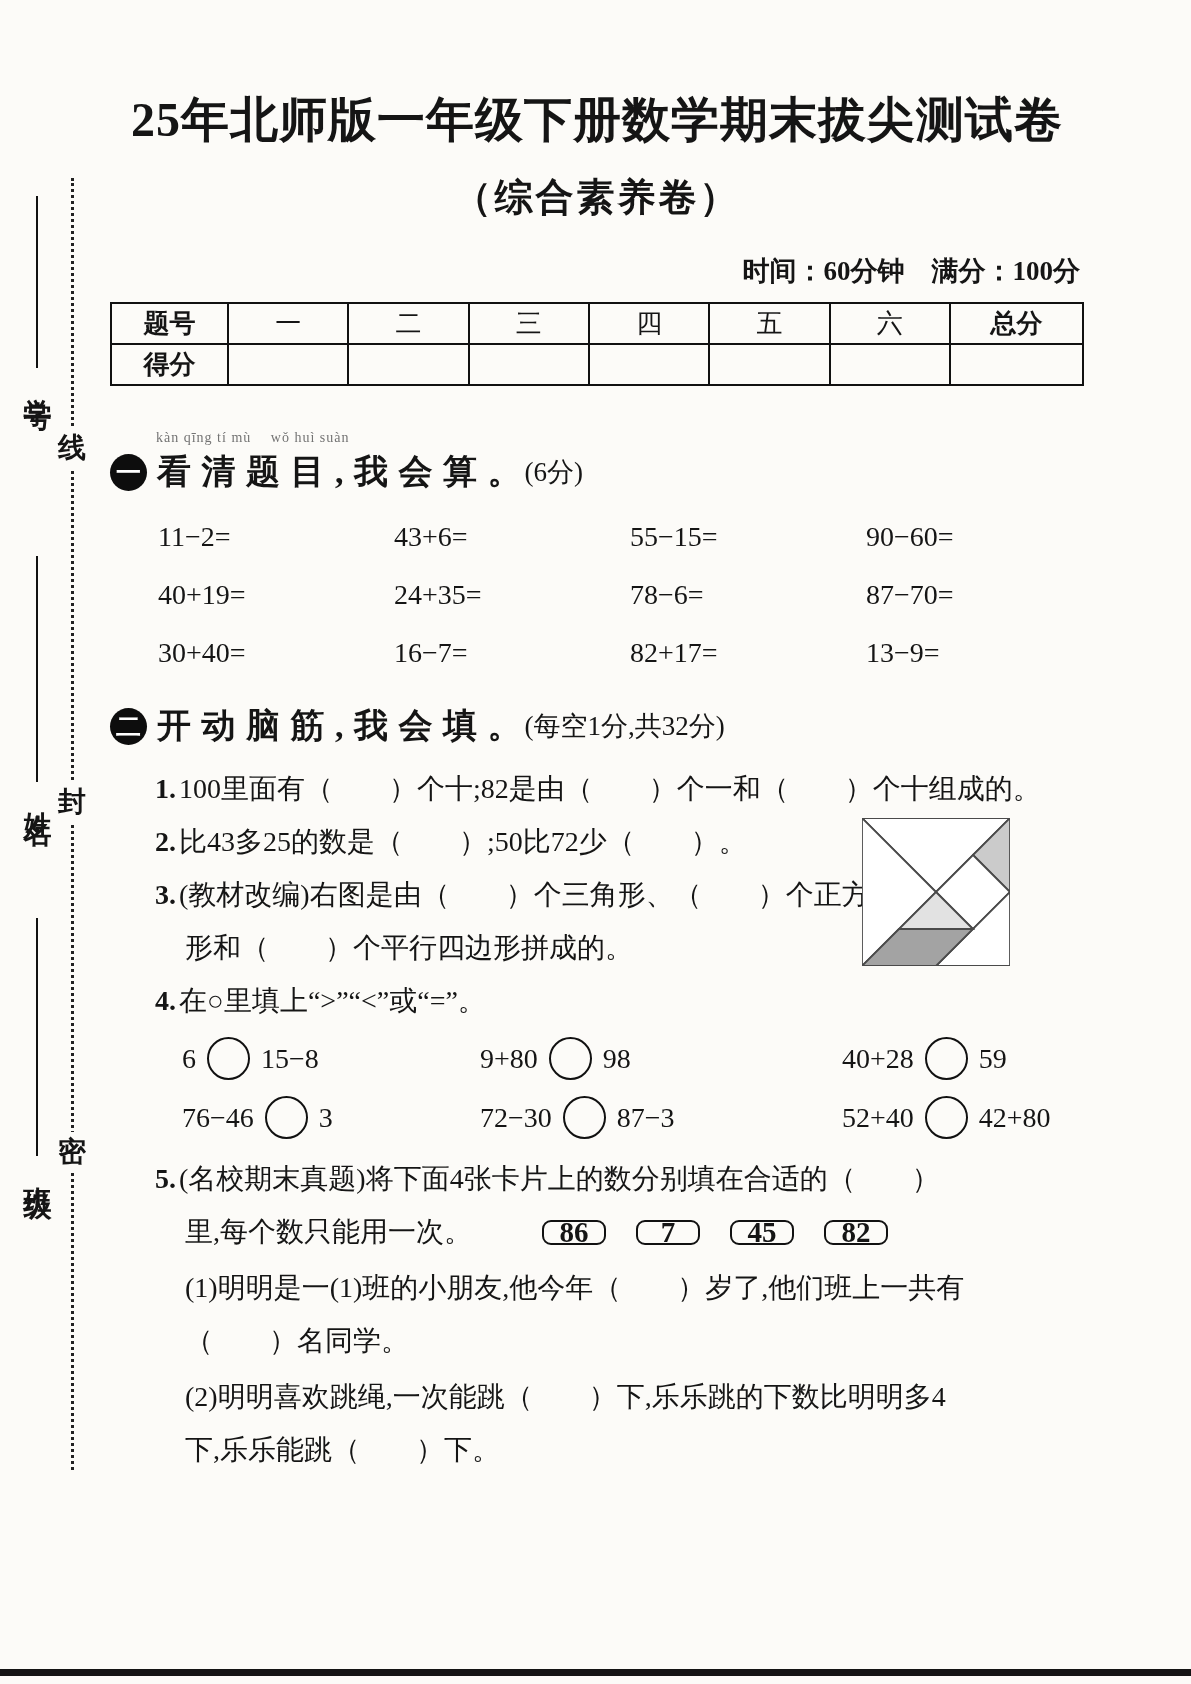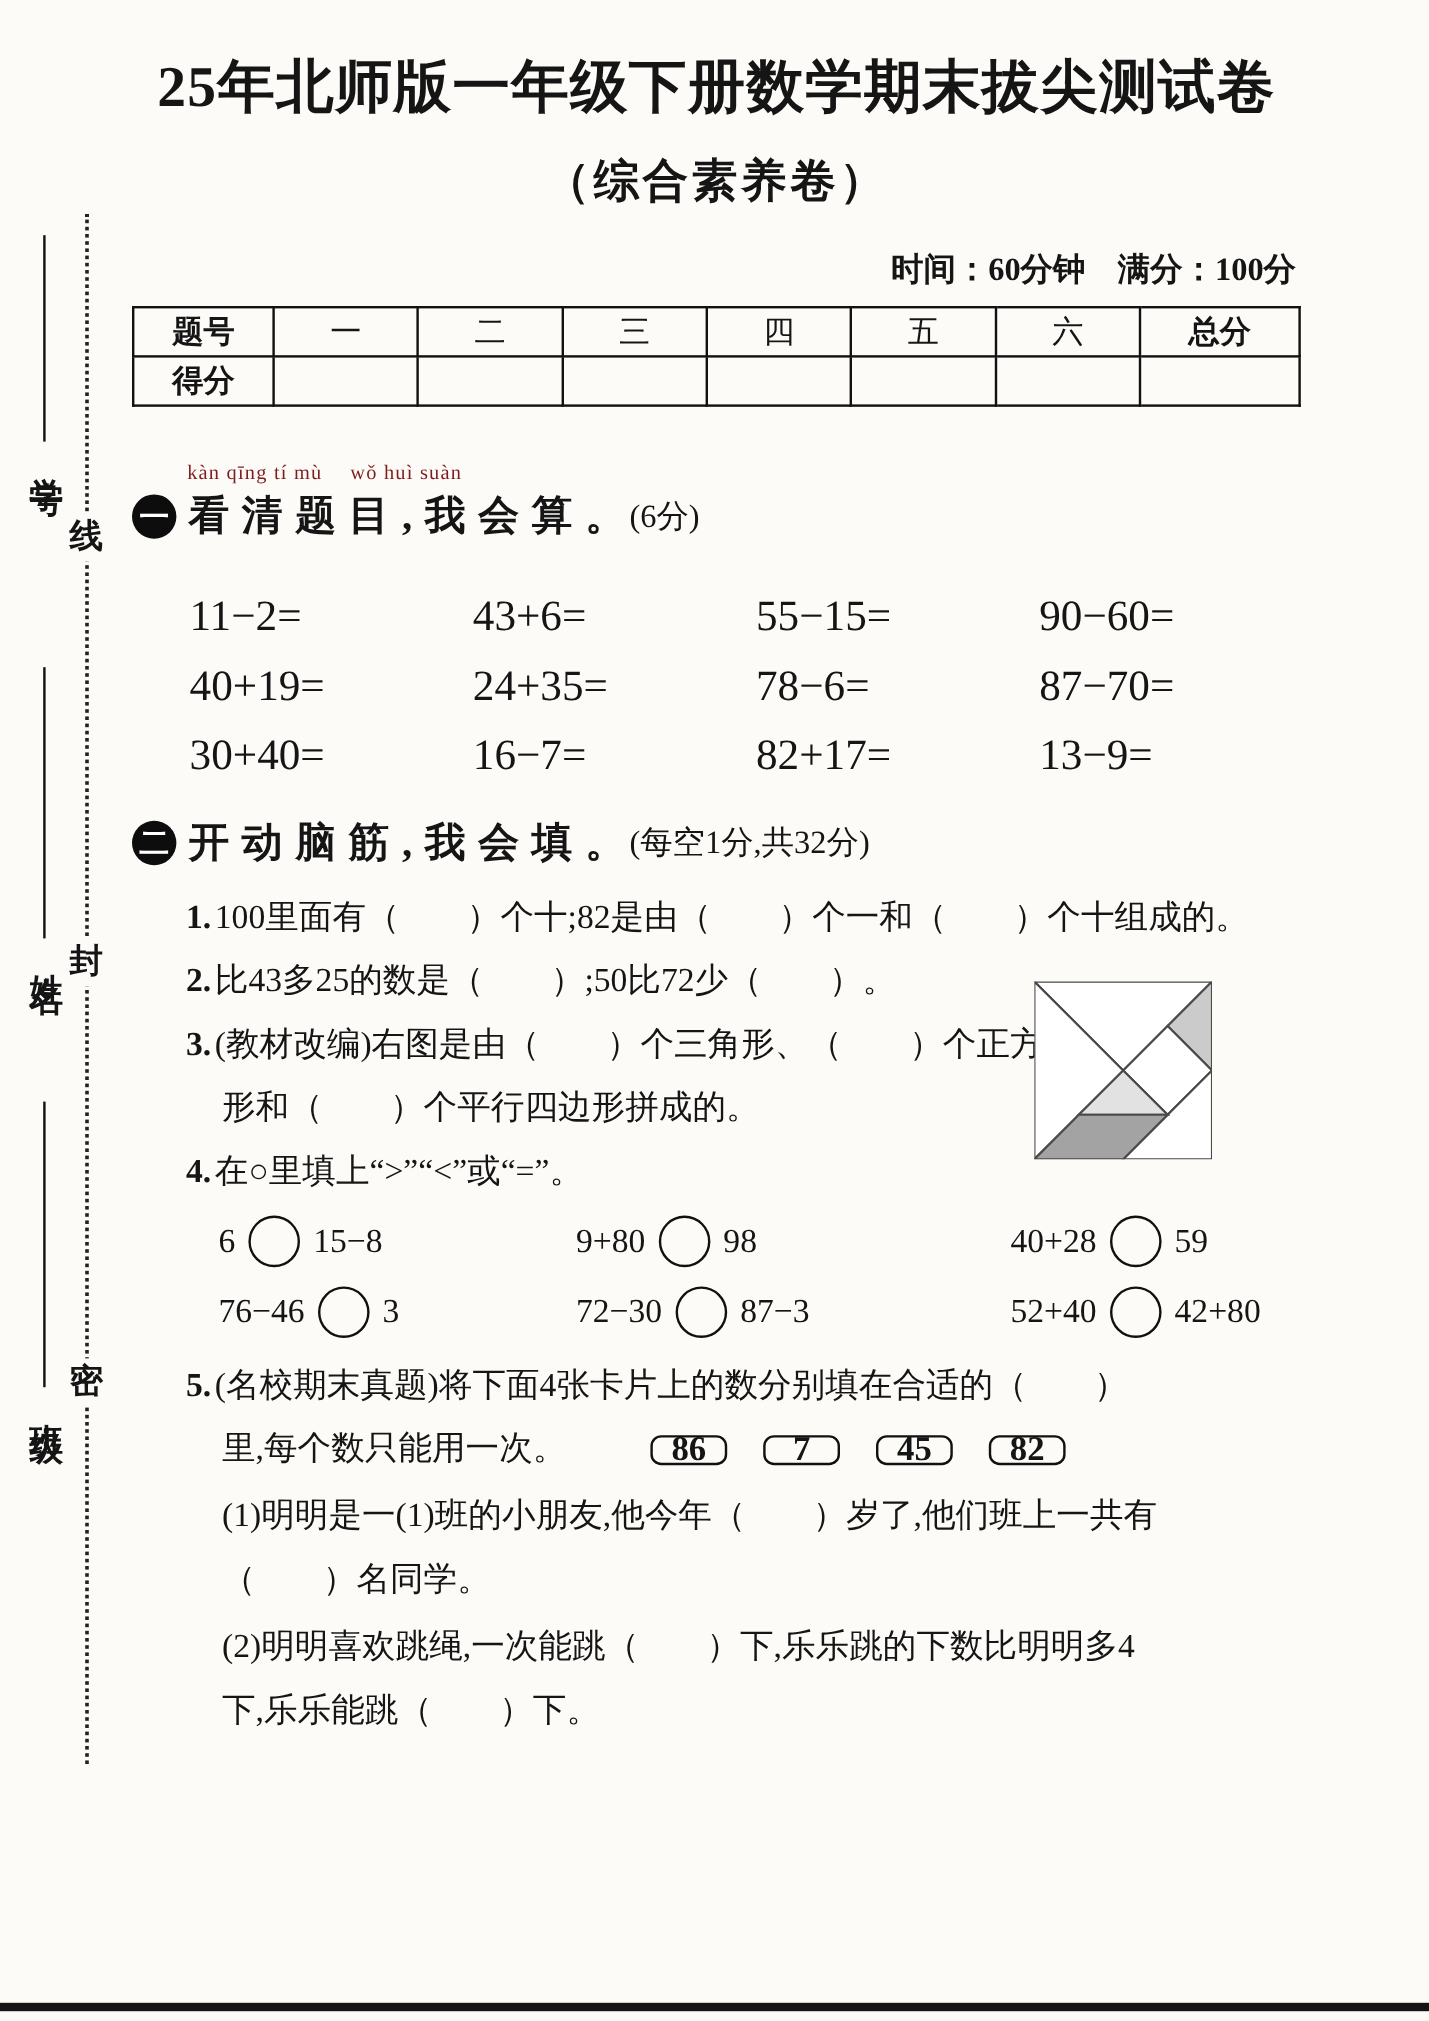--- a/index.html
+++ b/index.html
@@ -14,40 +14,40 @@
   .seal-group { position:absolute; width:46px; display:flex; flex-direction:column; align-items:center; }
   .seal-blank { width:0; border-left:2.5px solid #111; }
   .seal-label { writing-mode:vertical-rl; font-size:28px; font-weight:bold; letter-spacing:6px; margin-top:8px; }
   .seal-dotted { position:absolute; left:71px; top:178px; height:1292px; width:0; border-left:3px dotted #222; }
   .seal-char { position:absolute; left:55px; width:34px; text-align:center; font-size:28px; font-weight:bold;
                background:#fcfbf8; padding:5px 0; line-height:30px; }
 
   
   .content { position:absolute; left:110px; top:0; width:974px; }
 
-  .page-title { margin-top:43px; text-align:center; font-size:48px; font-weight:bold; letter-spacing:1px; line-height:60px; }
+  .page-title { margin-top:90px; text-align:center; font-size:48px; font-weight:bold; letter-spacing:1px; line-height:60px; }
   .page-subtitle { margin-top:22px; text-align:center; font-size:38px; font-weight:bold; letter-spacing:3px; }
   .exam-meta { margin-top:30px; text-align:right; font-size:27px; font-weight:bold; padding-right:4px; }
 
   table.score-table { margin-top:13px; width:100%; border-collapse:collapse; table-layout:fixed; }
   table.score-table td { border:2.5px solid #111; height:41px; text-align:center; font-size:26px; vertical-align:middle; }
   table.score-table td.bold { font-weight:bold;border-radius:19px; }
   table.score-table col.c-first { width:117px; }
   table.score-table col.c-last  { width:133px; }
 
   .section-header { margin-top:42px; }
-  .pinyin { padding-left:46px; font-size:17px; letter-spacing:1px; color:#7f1d1d;margin-top:43px; }
+  .pinyin { padding-left:46px; font-size:14px; letter-spacing:1px; color:#737373;margin-top:43px; }
   .sec-title-row { display:flex; align-items:center; margin-top:2px; }
   .sec-marker { flex:0 0 auto; width:37px; height:37px; border-radius:50%; background:#0d0d0d; color:#fff;
                 display:flex; align-items:center; justify-content:center; font-size:25px; font-weight:bold; margin-right:10px; }
   .sec-title { font-size:34px; font-weight:bold; letter-spacing:1px; }
   .sec-points { font-size:27px; margin-left:2px; }
 
-  .problems-grid { margin:44px 0 0 48px; display:grid; grid-template-columns:236px 236px 236px auto;
-                   row-gap:26px; font-size:36px; line-height:32px; }
+  .problems-grid { margin:26px 0 0 48px; display:grid; grid-template-columns:236px 236px 236px auto;
+                   row-gap:26px; font-size:28px; line-height:32px; }
 
   .items { margin-top:20px; font-size:28px; }
   .line { line-height:40px; margin-top:13px; padding-left:45px; }
   .line.cont { padding-left:75px; }
   .item-num { font-weight:bold; margin-right:3px; }
 
   .cmp-row { margin-top:16px; padding-left:72px; display:grid; grid-template-columns:298px 362px auto;
              align-items:center; font-size:28px; }
   .cmp { display:flex; align-items:center; }
   .cmp-circle { display:inline-block; width:43px; height:43px; border:2.5px solid #111; border-radius:50%;

